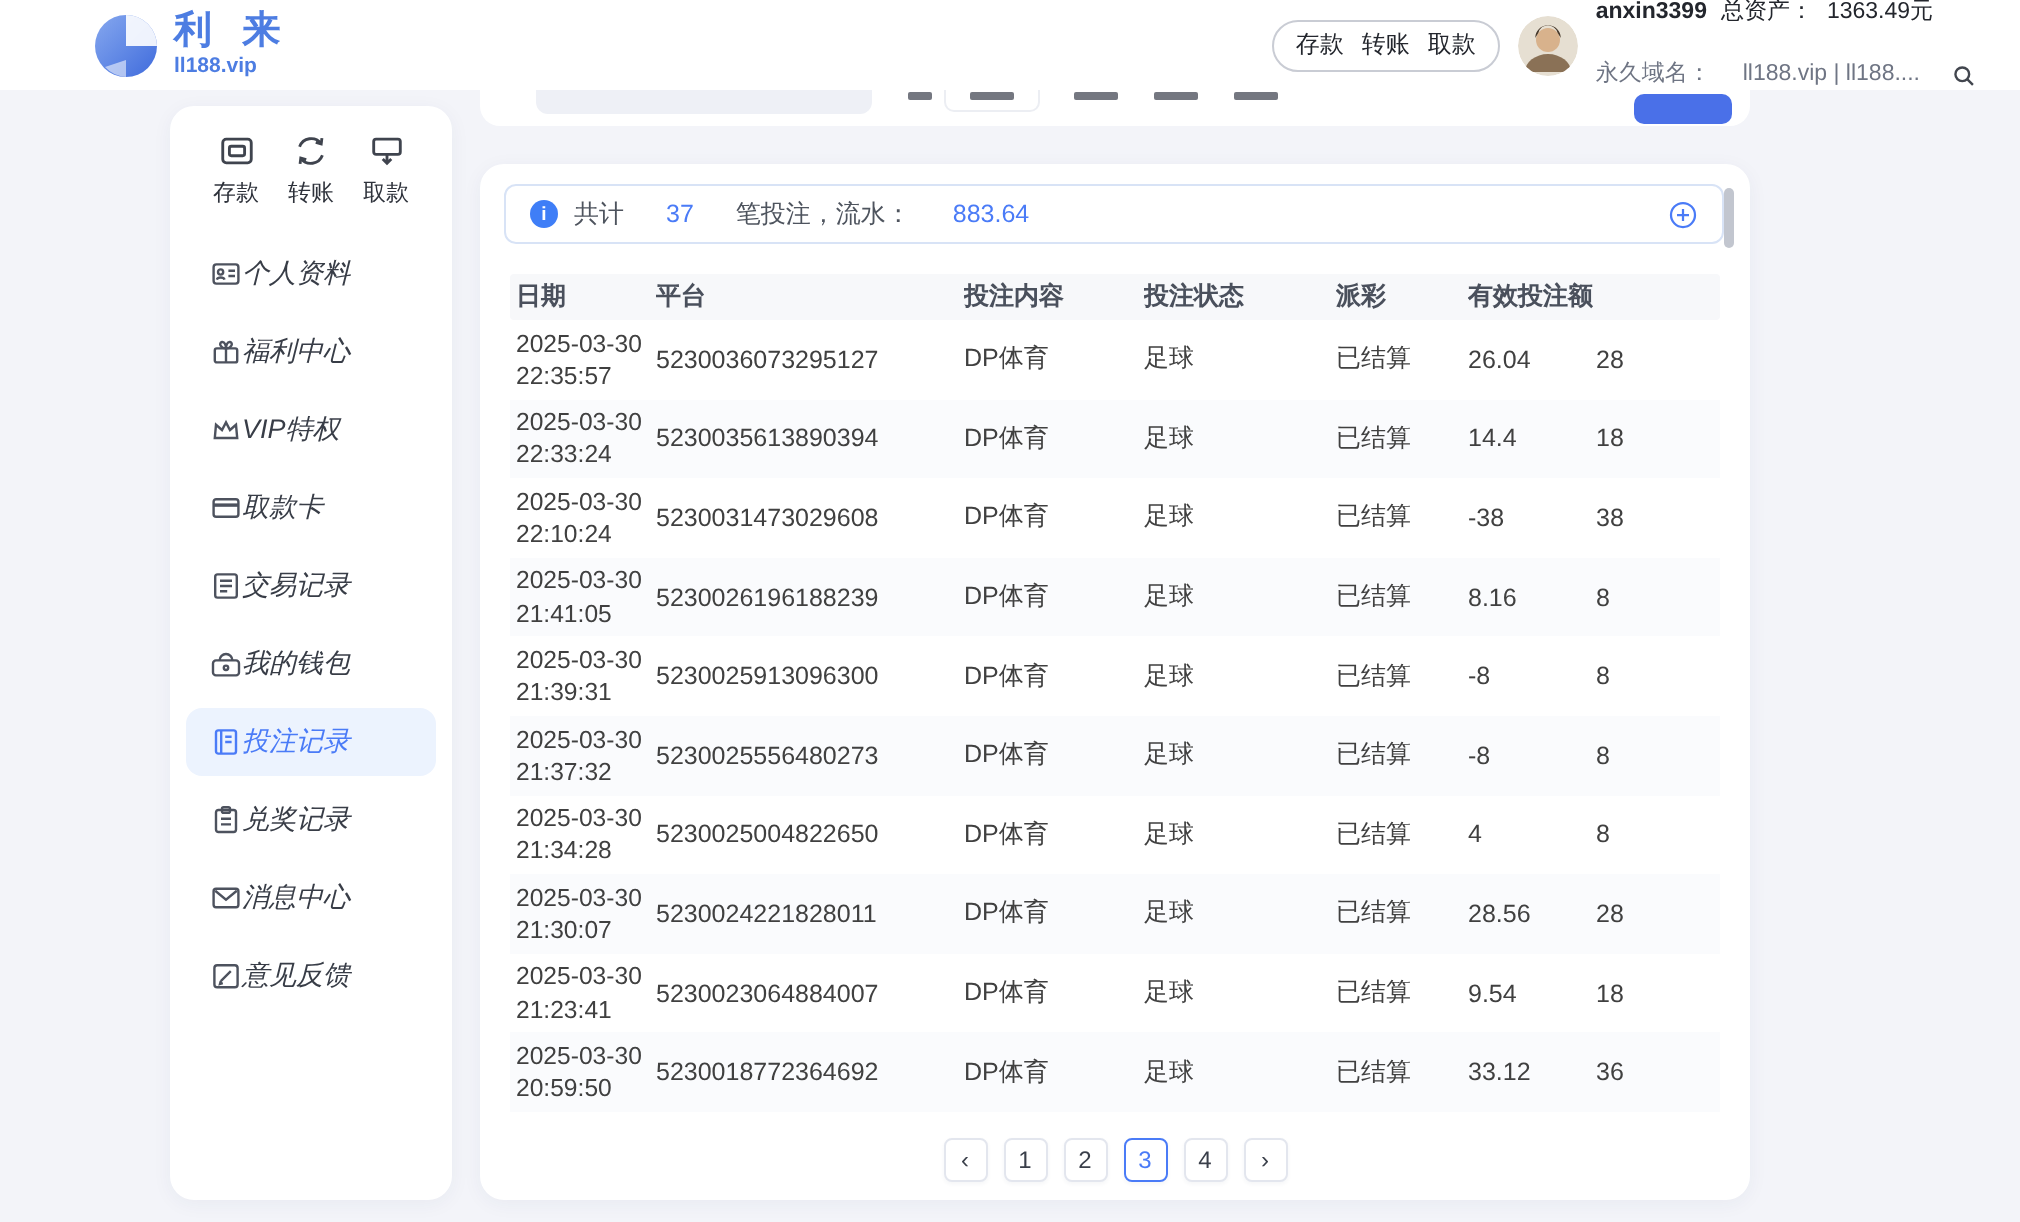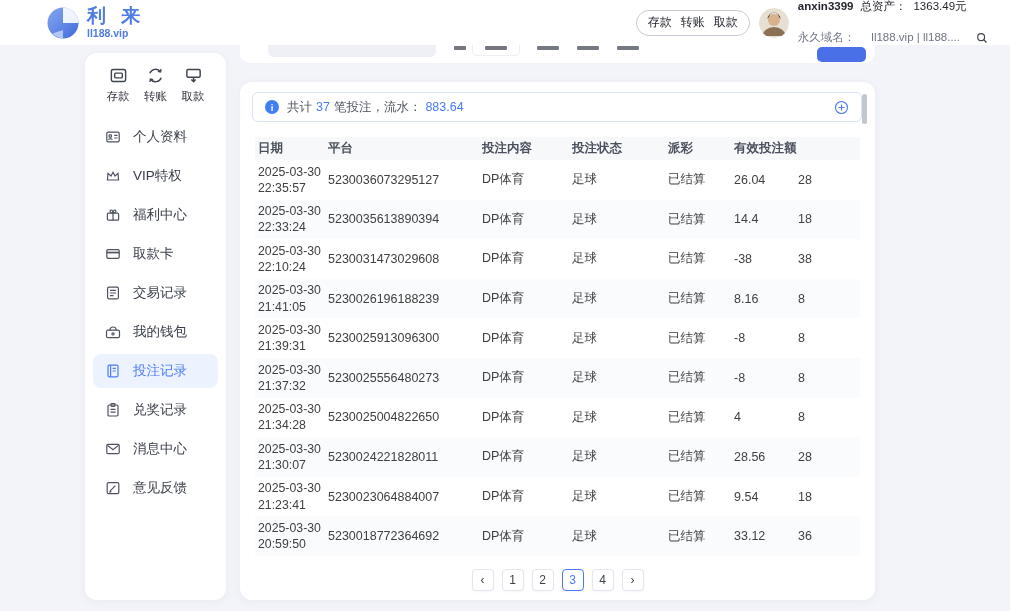--- a/index.html
+++ b/index.html
@@ -23,37 +23,37 @@
   .ui-user { font-weight:700; }
   .ui-line2 { color:#6f7584; display:flex; align-items:center; gap:16px; margin-top:15px; }
 
   
   .sidebar { position:absolute; left:85px; top:53px; width:141px; height:547px; background:#fff; border-radius:12px; box-shadow:0 2px 10px rgba(40,55,100,.05); padding-top:13px; }
   .quick-actions { display:flex; justify-content:space-between; padding:0 16px; }
   .qa { width:34px; text-align:center; cursor:pointer; color:#3f444e; }
   .qa svg { display:block; margin:0 auto; }
   .qa-label { font-size:11.5px; color:#2e323b; margin-top:4px; white-space:nowrap; }
   .menu { margin-top:16px; padding:0 8px; display:flex; flex-direction:column; gap:5px; }
-  .menu-item { display:flex; align-items:center; gap:12px; height:34px; padding:0 12px; border-radius:8px; font-size:13.5px; color:#383d47; cursor:pointer; }
+  .menu-item { display:flex; align-items:center; height:34px; padding:0 12px; border-radius:8px; font-size:13.5px; color:#383d47; cursor:pointer;font-style:italic; }
   .menu-item svg { color:#4d525e; flex:none; }
   .menu-item.active { background:#ecf3fe; color:#4a7bf7; }
   .menu-item.active svg { color:#4a7bf7; }
 
   
   .filter-card { position:absolute; left:240px; top:45px; width:635px; height:18px; background:#fff; border-radius:0 0 10px 10px; overflow:hidden; }
   .f-input { position:absolute; left:28px; top:-14px; width:168px; height:26px; background:#eef0f6; border-radius:6px; }
   .f-frag { position:absolute; top:1px; height:4px; border-radius:1px; background:#454a55; opacity:.75; }
   .f-chip { position:absolute; left:233px; top:-8px; width:46px; height:18px; background:#fff; border-radius:4px; box-shadow:0 0 0 1px #eceef3; }
   .f-btn { position:absolute; right:9px; top:2px; width:49px; height:15px; background:#4a70e8; border:none; border-radius:5px; cursor:pointer; }
 
   
   .main-card { position:absolute; left:240px; top:82px; width:635px; height:518px; background:#fff; border-radius:12px; box-shadow:0 2px 10px rgba(40,55,100,.05); overflow:hidden; }
   .summary { position:absolute; left:12px; right:13px; top:10px; height:30px; border:1px solid #d8e3f6; border-radius:6px; display:flex; align-items:center; padding:0 12px; font-size:12.5px; color:#4e545e; background:#fff; }
   .info-i { width:14px; height:14px; border-radius:50%; background:#3f7ef7; color:#fff; font-size:9.5px; font-weight:700; display:flex; align-items:center; justify-content:center; margin-right:8px; flex:none; font-style:normal; }
-  .s-blue { color:#4a7bf7; margin:0 4px; }
+  .s-blue { color:#4a7bf7; margin:0 21px; }
   .s-plus { margin-left:auto; cursor:pointer; display:flex; }
 
   .table { position:absolute; left:15px; right:15px; top:55px; }
   .thead, .trow { display:grid; grid-template-columns:70px 154px 90px 96px 66px 64px 1fr; align-items:center; padding-left:3px; }
   .thead { height:23px; background:#f7f8fa; border-radius:2px; font-size:12.5px; color:#4a505c; font-weight:700; }
   .trow { height:39.6px; font-size:12.5px; color:#404040; }
   .trow.alt { background:#fafbfd; }
   .cell { padding-right:6px; white-space:nowrap; overflow:hidden; }
   .date-cell { font-size:12.3px; line-height:1.32; }
 
@@ -152,31 +152,31 @@
         <svg width="16" height="16" viewBox="0 0 16 16" fill="none" stroke="currentColor" stroke-width="1.2">
           <rect x="1.8" y="3.2" width="12.4" height="9.6" rx="1.4"></rect>
           <circle cx="5.3" cy="7" r="1.3"></circle>
           <path d="M3.4 10.8 c0.6 -1.4 3.3 -1.4 3.9 0"></path>
           <path d="M9.2 6.4 h3.3 M9.2 9 h3.3"></path>
         </svg>
         <span>个人资料</span>
       </div>
       <div class="menu-item">
         <svg width="16" height="16" viewBox="0 0 16 16" fill="none" stroke="currentColor" stroke-width="1.2">
-          <path d="M2.4 12 L3 5.4 L6 8 L8 4.2 L10 8 L13 5.4 L13.6 12 Z"></path>
-        </svg>
-        <span>VIP特权</span>
-      </div>
-      <div class="menu-item">
-        <svg width="16" height="16" viewBox="0 0 16 16" fill="none" stroke="currentColor" stroke-width="1.2">
           <rect x="2.4" y="6.2" width="11.2" height="7" rx="1"></rect>
           <line x1="8" y1="6.2" x2="8" y2="13.2"></line>
           <path d="M8 6.2 C5.2 6.2 4.2 3.4 6 3 C7.4 2.8 8 4.8 8 6.2 C8 4.8 8.6 2.8 10 3 C11.8 3.4 10.8 6.2 8 6.2 Z"></path>
         </svg>
         <span>福利中心</span>
+      </div>
+      <div class="menu-item">
+        <svg width="16" height="16" viewBox="0 0 16 16" fill="none" stroke="currentColor" stroke-width="1.2">
+          <path d="M2.4 12 L3 5.4 L6 8 L8 4.2 L10 8 L13 5.4 L13.6 12 Z"></path>
+        </svg>
+        <span>VIP特权</span>
       </div>
       <div class="menu-item">
         <svg width="16" height="16" viewBox="0 0 16 16" fill="none" stroke="currentColor" stroke-width="1.2">
           <rect x="1.8" y="3.6" width="12.4" height="8.8" rx="1.3"></rect>
           <rect x="1.8" y="5.7" width="12.4" height="1.7" fill="currentColor" stroke="none"></rect>
         </svg>
         <span>取款卡</span>
       </div>
       <div class="menu-item">
         <svg width="16" height="16" viewBox="0 0 16 16" fill="none" stroke="currentColor" stroke-width="1.2">

